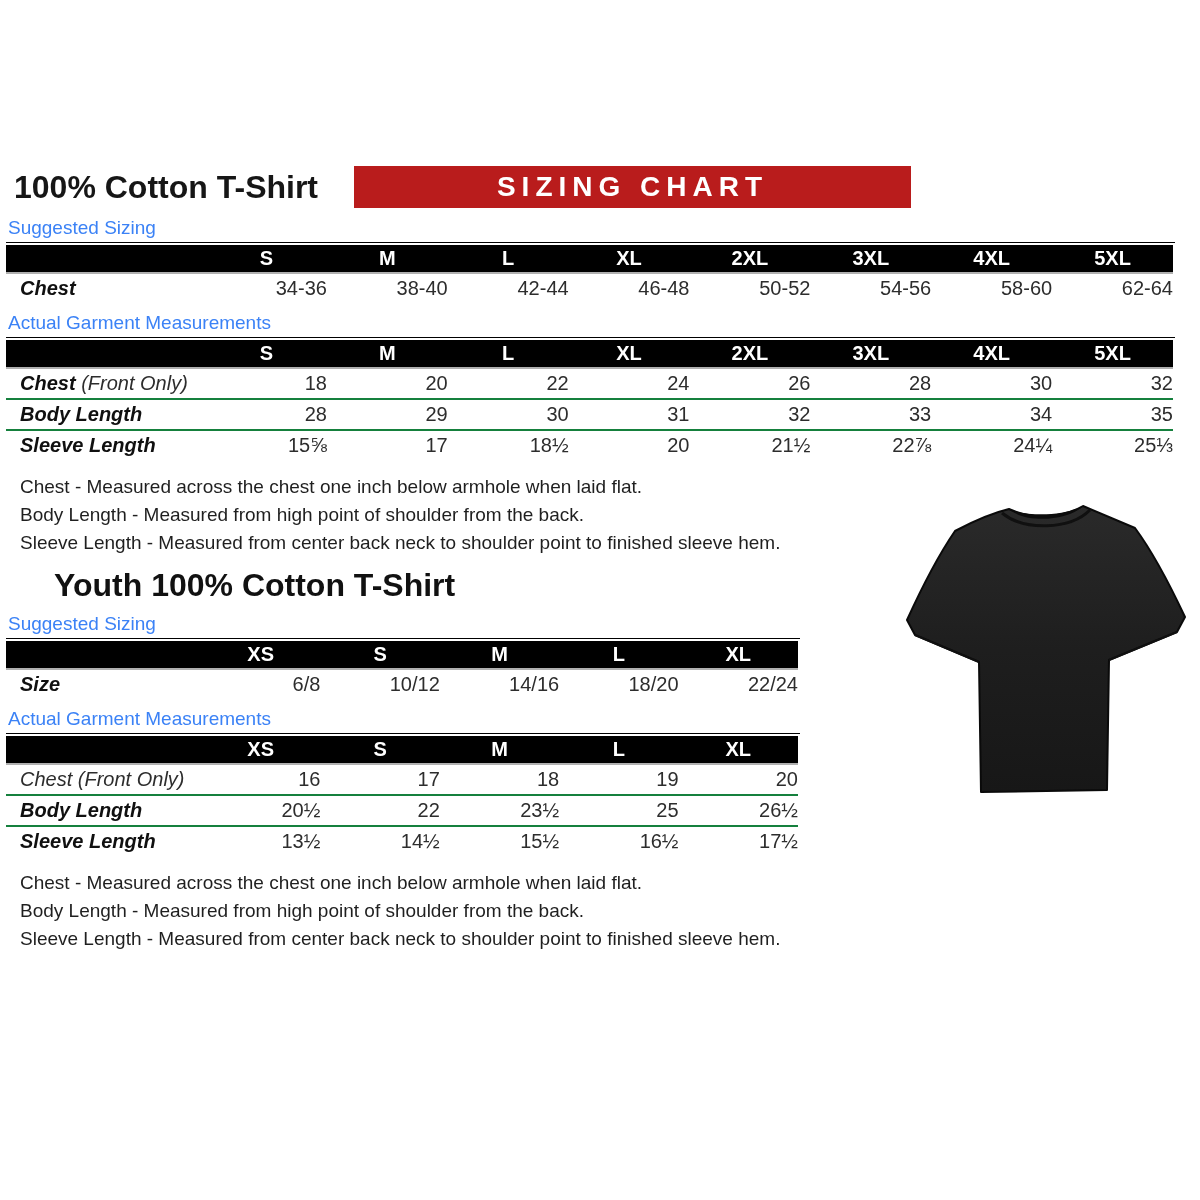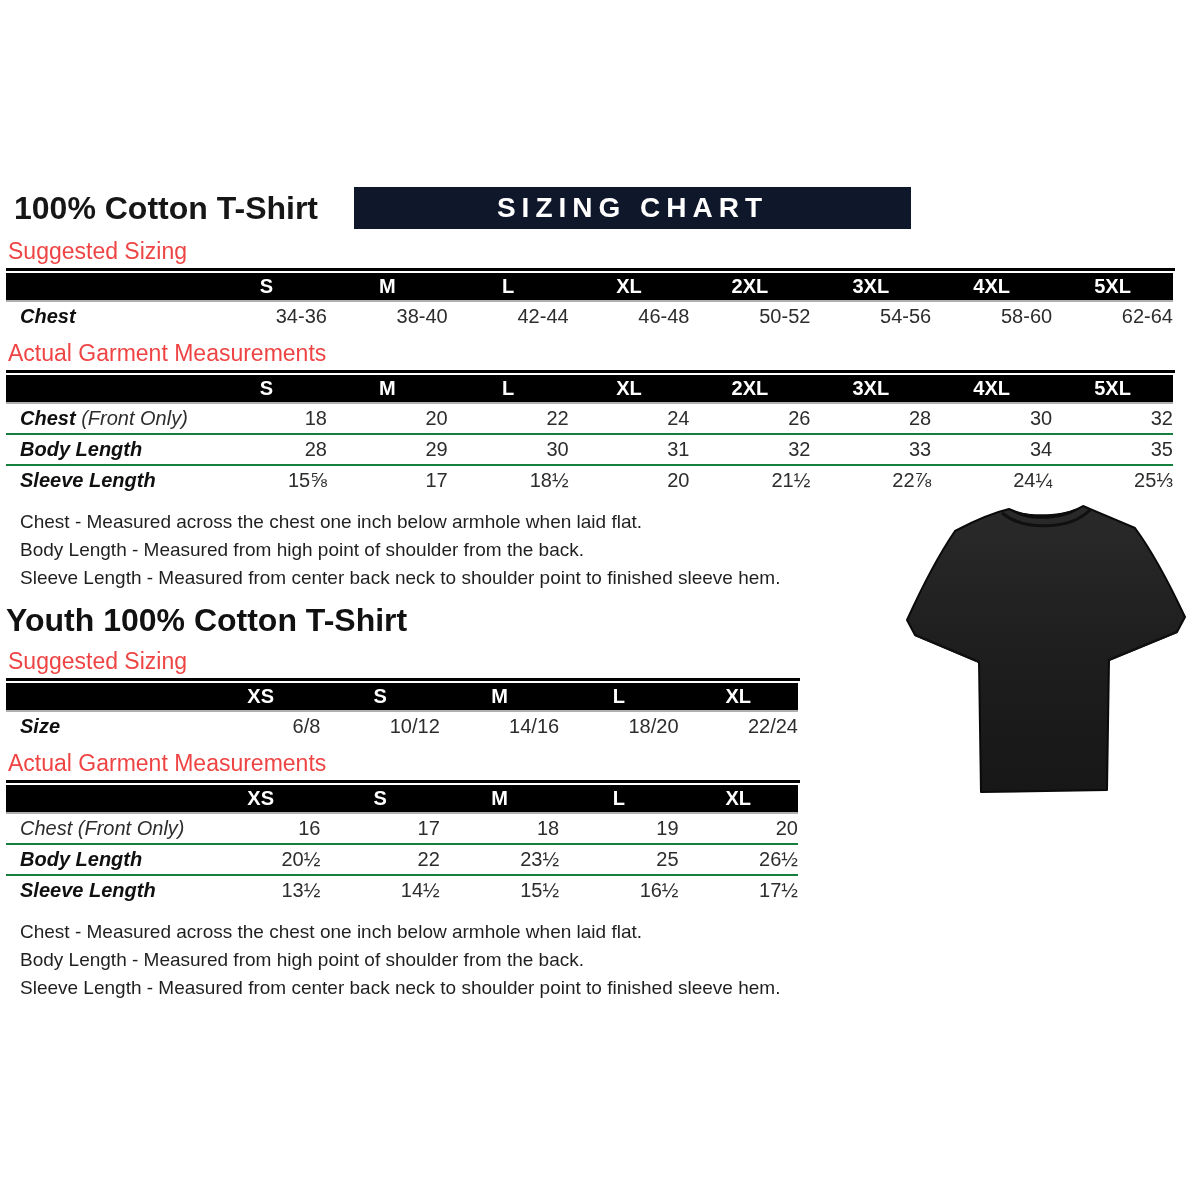--- a/index.html
+++ b/index.html
@@ -1,42 +1,42 @@
 <!DOCTYPE html>
 <html><head>
 <meta charset="utf-8">
 <style>
   html,body{margin:0;padding:0;background:#fff;}
   body{width:1200px;height:1200px;position:relative;font-family:"Liberation Sans",sans-serif;color:#1a1a1a;overflow:hidden;}
   .container{padding:166px 0 0 6px;}
 
-  .header-row{display:flex;align-items:center;height:42px;margin-top:21px;}
+  .header-row{display:flex;align-items:center;height:42px;}
   .page-title{width:340px;font-size:32px;font-weight:600;color:#161616;padding-left:8px;white-space:nowrap;}
-  .banner{width:557px;height:42px;background:#0f172a;color:#fff;font-size:28px;font-weight:700;
+  .banner{width:557px;height:42px;background:#b91c1c;color:#fff;font-size:28px;font-weight:700;
           letter-spacing:6px;text-align:center;line-height:42px;}
 
-  .section-label{font-size:23px;color:#ef4444;padding:2px 0 3px 2px;border-bottom:3px solid #000000;margin-top:7px;}
+  .section-label{font-size:19px;color:#3b82f6;padding:2px 0 3px 2px;border-bottom:1px solid #000000;margin-top:7px;}
   .adult-w{width:1167px;}
   .youth-w{width:792px;}
 
   table{border-collapse:collapse;table-layout:fixed;margin-top:2px;}
   th{background:#000;color:#fff;font-size:20px;font-weight:700;height:27px;text-align:center;padding:0;}
   td{font-size:20px;color:#2d2d2d;text-align:right;height:29px;padding:0;}
   thead tr{border-bottom:2px solid #b0b0b0;}
   .meas tbody tr + tr{border-top:2px solid #15803d;}
   td.lbl,th.lbl{text-align:left;padding-left:14px;font-style:italic;}
   td.lbl b{color:#101010;font-weight:700;}
   td.lbl b.reg{font-weight:400;color:#2d2d2d;}
   td.lbl span{font-weight:400;}
 
   .gap1{}
   .notes{margin-top:13px;padding-left:14px;}
   .note{font-size:19px;color:#1f1f1f;line-height:28px;}
 
-  .youth-title{margin-top:10px;font-size:32px;font-weight:700;color:#111;padding-left:0;}
+  .youth-title{margin-top:10px;font-size:32px;font-weight:700;color:#111;padding-left:0;margin-left:48px;}
 
   .tshirt-wrap{position:absolute;left:894px;top:494px;width:305px;height:310px;}
 </style>
 </head>
 <body>
 
 <div class="container">
 
   <div class="header-row">
     <div class="page-title">100% Cotton T-Shirt</div>

